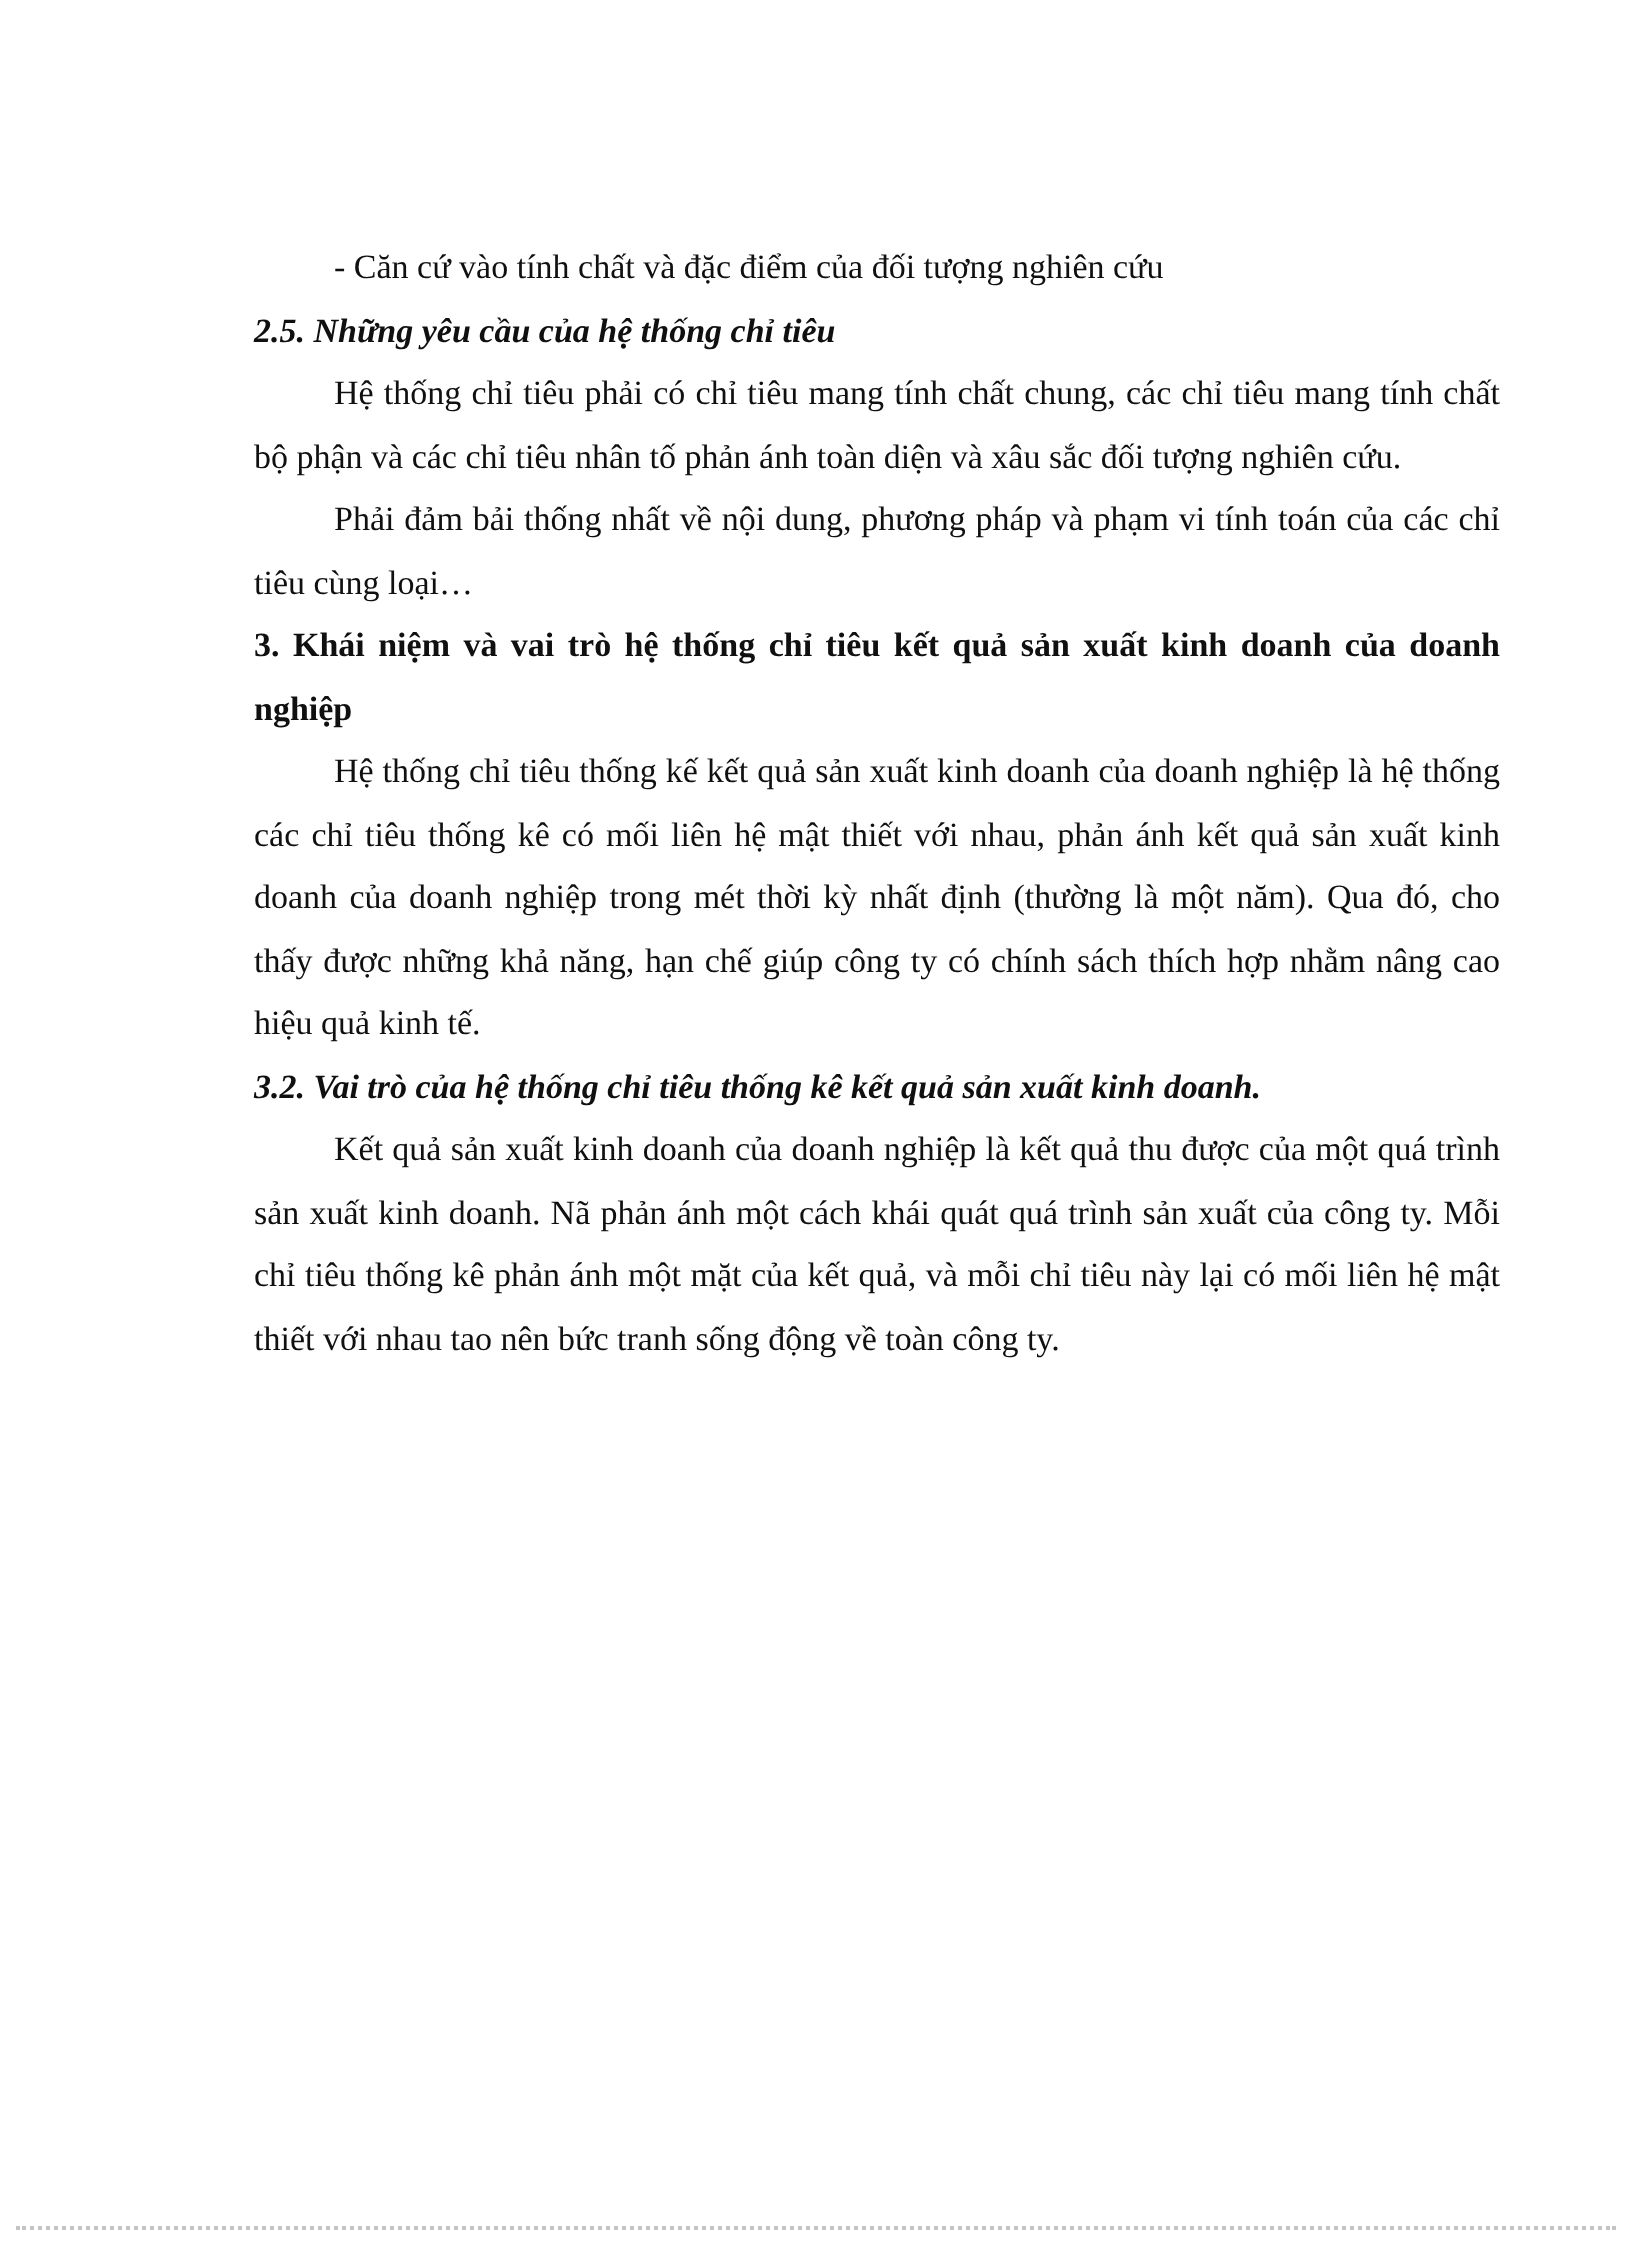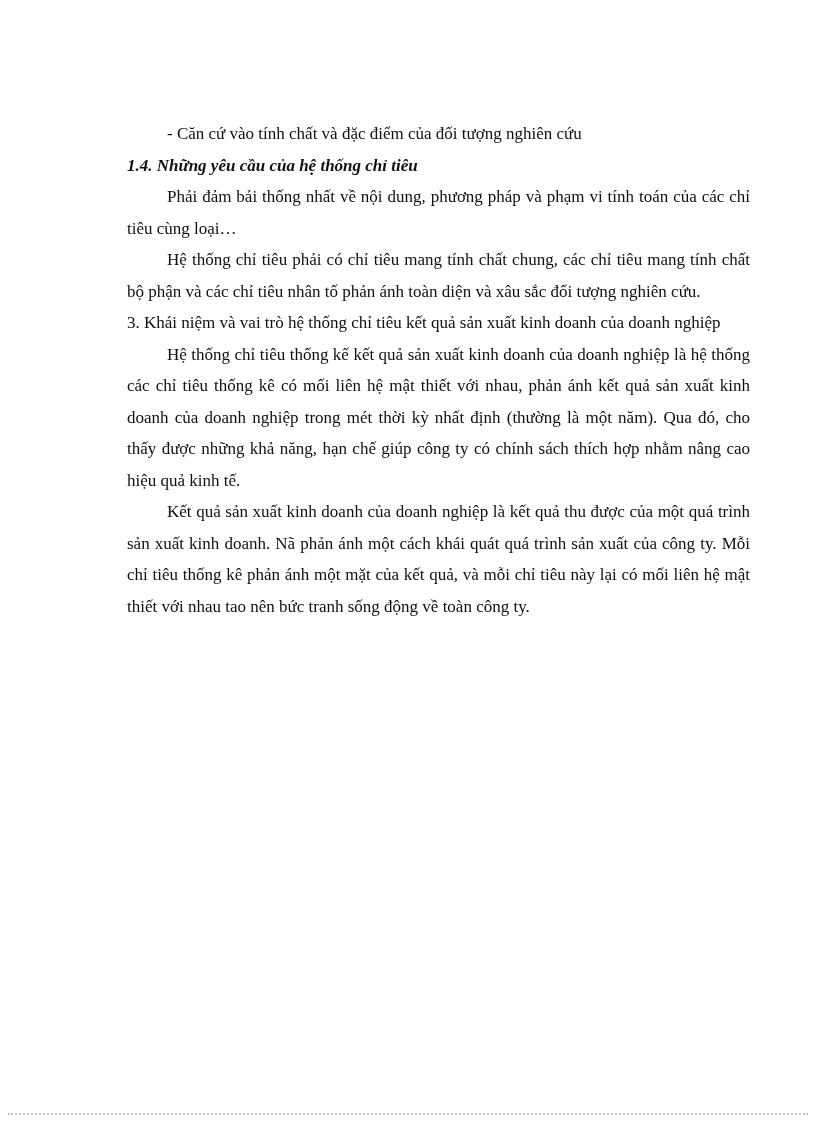--- a/index.html
+++ b/index.html
@@ -26,42 +26,43 @@
   .text-block p {
     margin: 0;
     font-size: 17px;
     line-height: 31.5px;
     text-align: justify;
   }
   p.body-indent {
     text-indent: 40px;
   }
   p.heading-bold {
-    font-weight: normal;
+    font-weight: bold;
   }
   p.heading-italic {
     font-weight: bold;
     font-style: italic;
   }
   .bottom-dotted-line {
     position: absolute;
     left: 8px;
     right: 8px;
     top: 1113px;
     height: 0;
     border-top: 2px dotted #c4c4c4;
   }
 </style>
 </head>
 <body>
 
 <div class="page">
   <div class="text-block">
     <p class="body-indent">- Căn cứ vào tính chất và đặc điểm của đối tượng nghiên cứu</p>
-    <p class="heading-italic">1.4. Những yêu cầu của hệ thống chỉ tiêu</p>
+    <p class="heading-italic">2.5. Những yêu cầu của hệ thống chỉ tiêu</p>
+    <p class="body-indent">Hệ thống chỉ tiêu phải có chỉ tiêu mang tính chất chung, các chỉ tiêu mang tính chất bộ phận và các chỉ tiêu nhân tố phản ánh toàn diện và xâu sắc đối tượng nghiên cứu.</p>
     <p class="body-indent">Phải đảm bải thống nhất về nội dung, phương pháp và phạm vi tính toán của các chỉ tiêu cùng loại…</p>
-    <p class="body-indent">Hệ thống chỉ tiêu phải có chỉ tiêu mang tính chất chung, các chỉ tiêu mang tính chất bộ phận và các chỉ tiêu nhân tố phản ánh toàn diện và xâu sắc đối tượng nghiên cứu.</p>
     <p class="heading-bold">3. Khái niệm và vai trò hệ thống chỉ tiêu kết quả sản xuất kinh doanh của doanh nghiệp</p>
     <p class="body-indent">Hệ thống chỉ tiêu thống kế kết quả sản xuất kinh doanh của doanh nghiệp là hệ thống các chỉ tiêu thống kê có mối liên hệ mật thiết với nhau, phản ánh kết quả sản xuất kinh doanh của doanh nghiệp trong mét thời kỳ nhất định (thường là một năm). Qua đó, cho thấy được những khả năng, hạn chế giúp công ty có chính sách thích hợp nhằm nâng cao hiệu quả kinh tế.</p>
+    <p class="heading-italic">3.2. Vai trò của hệ thống chỉ tiêu thống kê kết quả sản xuất kinh doanh.</p>
     <p class="body-indent">Kết quả sản xuất kinh doanh của doanh nghiệp là kết quả thu được của một quá trình sản xuất kinh doanh. Nã phản ánh một cách khái quát quá trình sản xuất của công ty. Mỗi chỉ tiêu thống kê phản ánh một mặt của kết quả, và mỗi chỉ tiêu này lại có mối liên hệ mật thiết với nhau tao nên bức tranh sống động về toàn công ty.</p>
   </div>
   <div class="bottom-dotted-line"></div>
 </div>
 
 </body></html>

